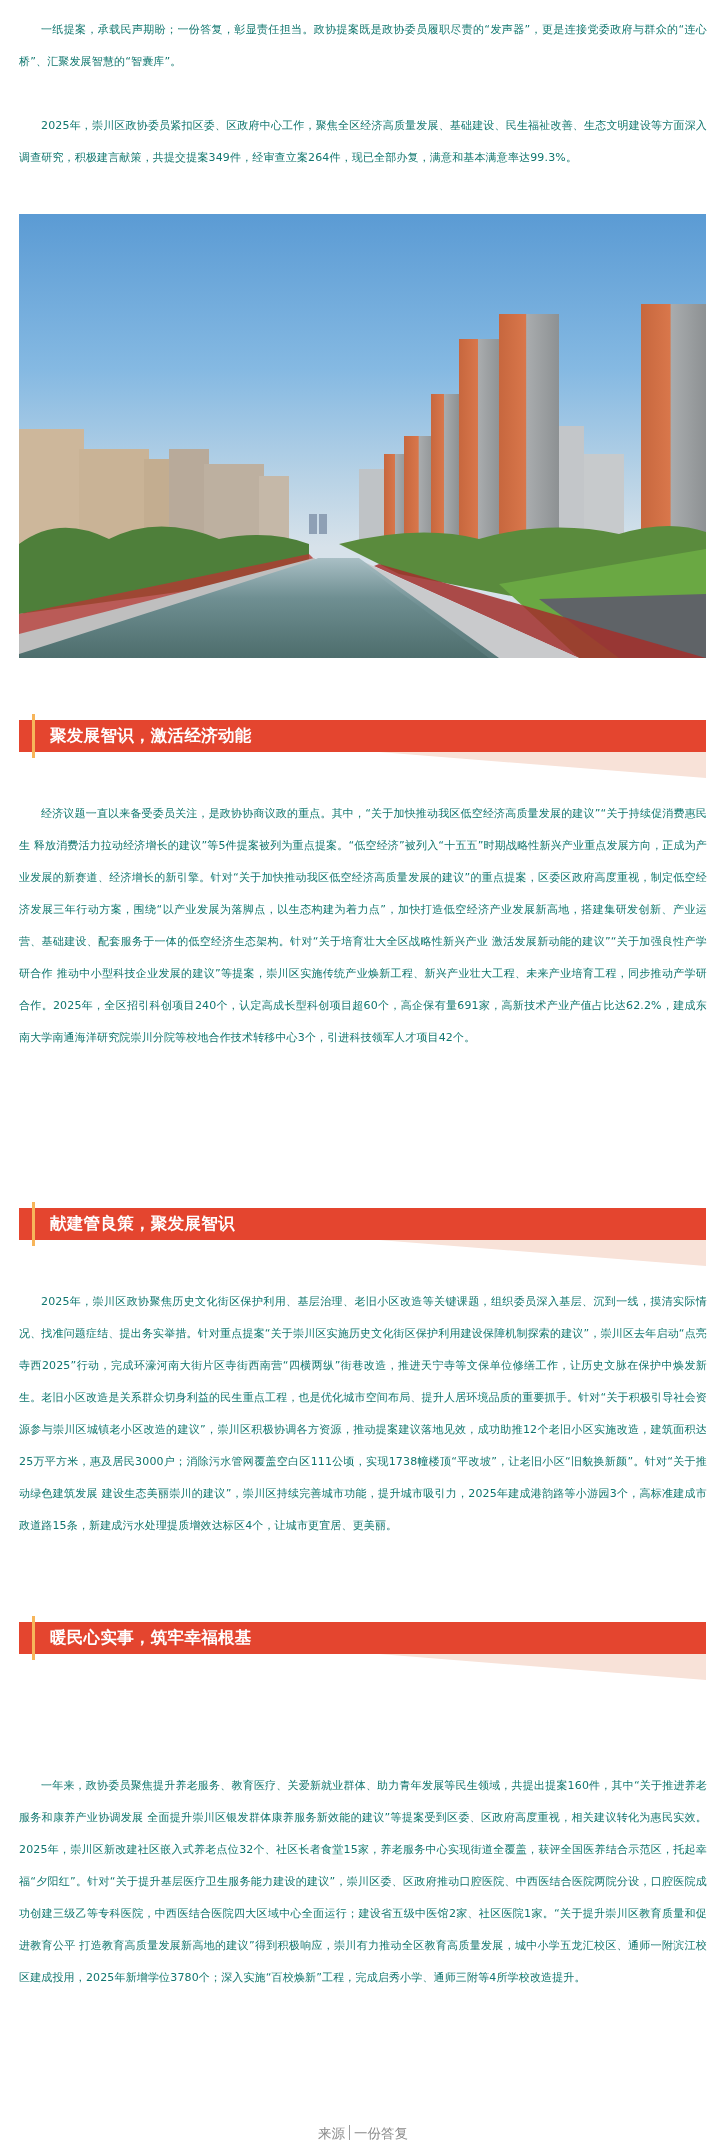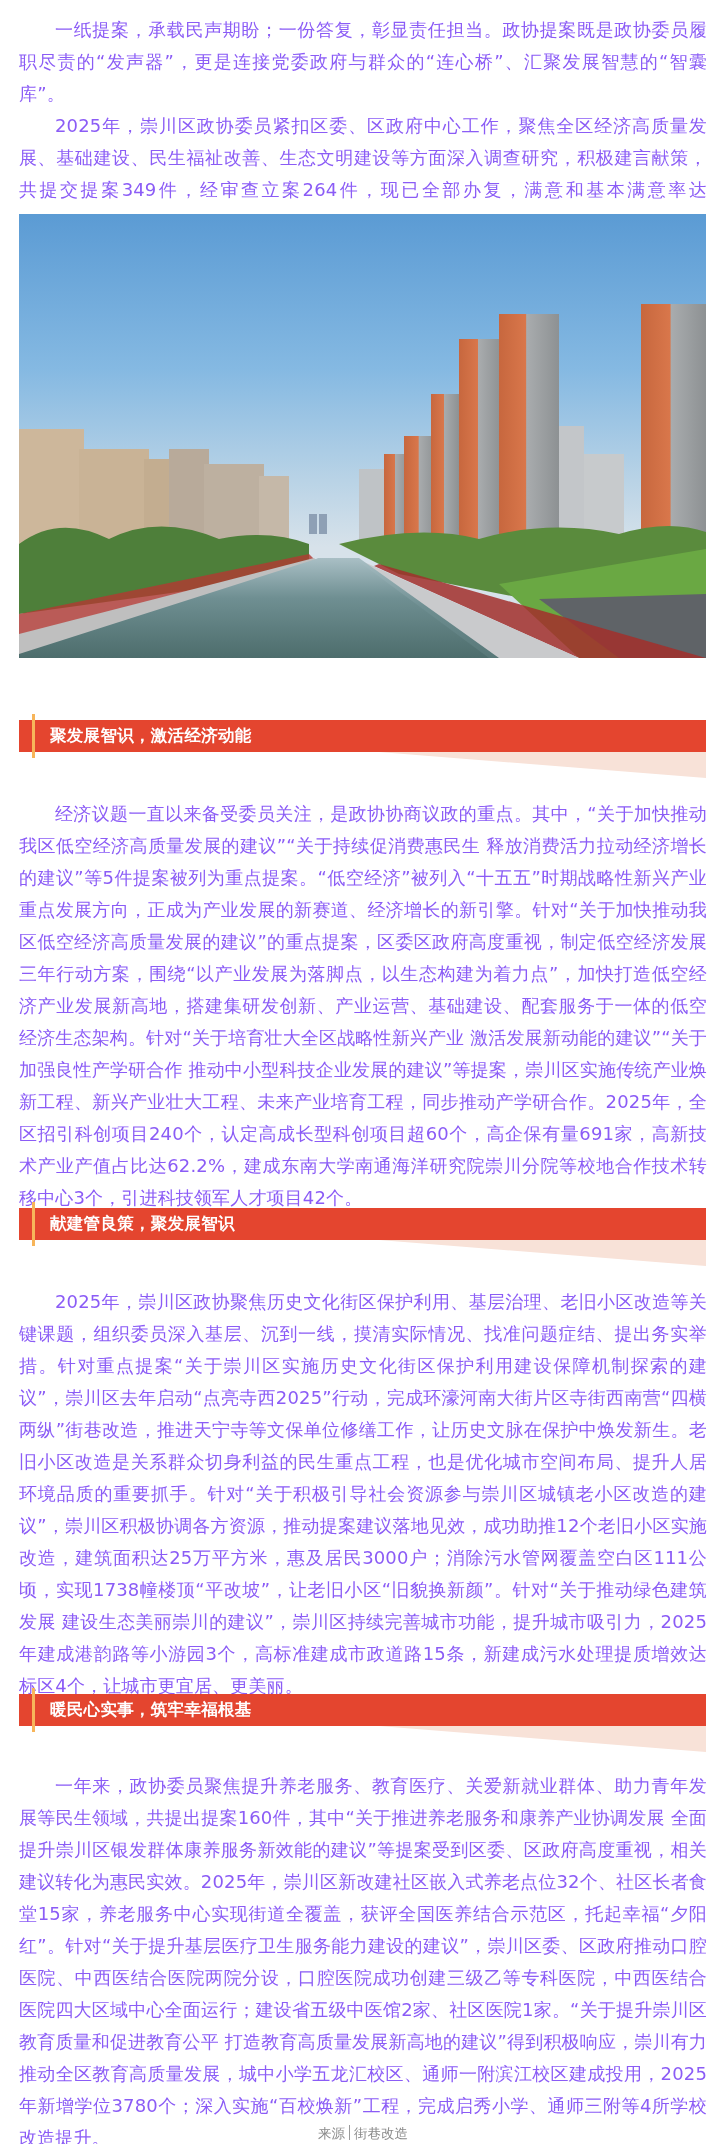--- a/index.html
+++ b/index.html
@@ -10,26 +10,26 @@
     position: relative;
     overflow: hidden;
     font-family: "DejaVu Sans", "Liberation Sans", sans-serif;
     color: #333333;
   }
   .article { position: absolute; left: 0; top: 0; width: 726px; }
   .para {
     position: absolute;
     left: 19px;
     width: 688px;
-    font-size: 18px;
+    font-size: 11px;
     line-height: 32px;
     text-indent: 2em;
     text-align: justify;
     letter-spacing: 0.15px;
-    color: #8b5cf6;
+    color: #0f766e;
   }
   .hero {
     position: absolute;
     left: 19px; top: 214px;
     width: 687px; height: 444px;
     overflow: hidden;
   }
   .hero svg { display: block; width: 100%; height: 100%; }
 
   .section-header {
@@ -161,27 +161,27 @@
   <div class="section-header" style="top:1202px;">
     <svg class="shadow" viewBox="0 0 687 26" preserveAspectRatio="none">
       <polygon points="360,0 687,0 687,26" fill="#f8e2d8"></polygon>
     </svg>
     <div class="bar"></div>
     <div class="accent"></div>
     <div class="title">献建管良策，聚发展智识</div>
   </div>
   <p class="para" style="top:1286px;">2025年，崇川区政协聚焦历史文化街区保护利用、基层治理、老旧小区改造等关键课题，组织委员深入基层、沉到一线，摸清实际情况、找准问题症结、提出务实举措。针对重点提案“关于崇川区实施历史文化街区保护利用建设保障机制探索的建议”，崇川区去年启动“点亮寺西2025”行动，完成环濠河南大街片区寺街西南营“四横两纵”街巷改造，推进天宁寺等文保单位修缮工作，让历史文脉在保护中焕发新生。老旧小区改造是关系群众切身利益的民生重点工程，也是优化城市空间布局、提升人居环境品质的重要抓手。针对“关于积极引导社会资源参与崇川区城镇老小区改造的建议”，崇川区积极协调各方资源，推动提案建议落地见效，成功助推12个老旧小区实施改造，建筑面积达25万平方米，惠及居民3000户；消除污水管网覆盖空白区111公顷，实现1738幢楼顶“平改坡”，让老旧小区“旧貌换新颜”。针对“关于推动绿色建筑发展 建设生态美丽崇川的建议”，崇川区持续完善城市功能，提升城市吸引力，2025年建成港韵路等小游园3个，高标准建成市政道路15条，新建成污水处理提质增效达标区4个，让城市更宜居、更美丽。</p>
 
-  <div class="section-header" style="top:1688px;">
+  <div class="section-header" style="top:1616px;">
     <svg class="shadow" viewBox="0 0 687 26" preserveAspectRatio="none">
       <polygon points="360,0 687,0 687,26" fill="#f8e2d8"></polygon>
     </svg>
     <div class="bar"></div>
     <div class="accent"></div>
     <div class="title">暖民心实事，筑牢幸福根基</div>
   </div>
   <p class="para" style="top:1770px;">一年来，政协委员聚焦提升养老服务、教育医疗、关爱新就业群体、助力青年发展等民生领域，共提出提案160件，其中“关于推进养老服务和康养产业协调发展 全面提升崇川区银发群体康养服务新效能的建议”等提案受到区委、区政府高度重视，相关建议转化为惠民实效。2025年，崇川区新改建社区嵌入式养老点位32个、社区长者食堂15家，养老服务中心实现街道全覆盖，获评全国医养结合示范区，托起幸福“夕阳红”。针对“关于提升基层医疗卫生服务能力建设的建议”，崇川区委、区政府推动口腔医院、中西医结合医院两院分设，口腔医院成功创建三级乙等专科医院，中西医结合医院四大区域中心全面运行；建设省五级中医馆2家、社区医院1家。“关于提升崇川区教育质量和促进教育公平 打造教育高质量发展新高地的建议”得到积极响应，崇川有力推动全区教育高质量发展，城中小学五龙汇校区、通师一附滨江校区建成投用，2025年新增学位3780个；深入实施“百校焕新”工程，完成启秀小学、通师三附等4所学校改造提升。</p>
 
   <div class="source">
-    <span>来源</span><span class="sep"></span><span>街巷改造</span>
+    <span>来源</span><span class="sep"></span><span>一份答复</span>
   </div>
 
 </div>
 
 </body></html>

